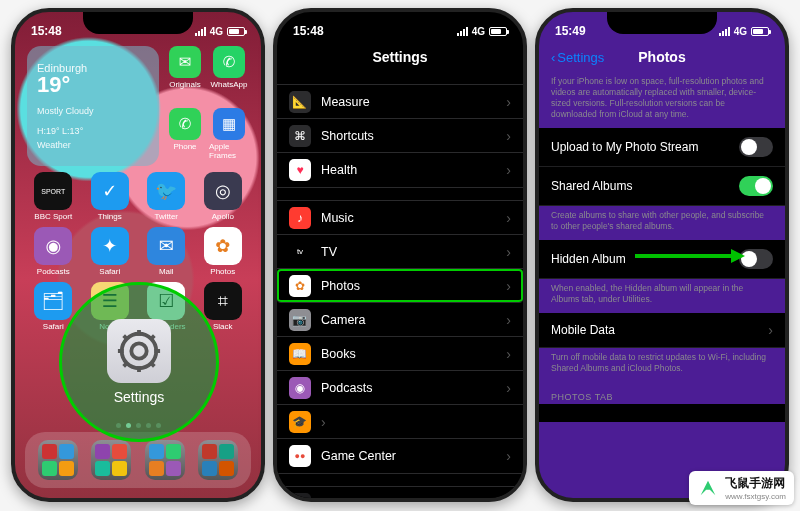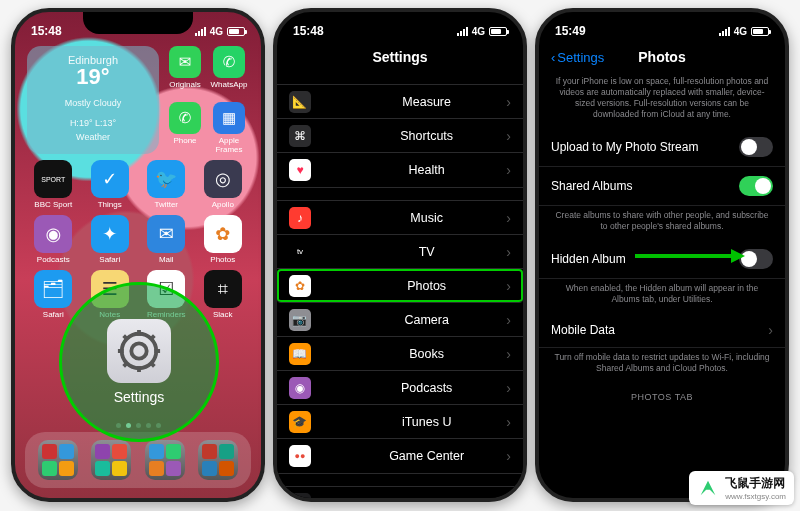--- a/index.html
+++ b/index.html
@@ -13,21 +13,20 @@
   .row { display: flex; gap: 8px; padding: 8px 6px; justify-content: center; }
   .phone {
     width: 254px; height: 494px;
     background: #000;
     border-radius: 38px;
     border: 4px solid #222;
     box-shadow: 0 4px 14px rgba(0,0,0,.35);
     position: relative;
     overflow: hidden;
     color: #fff;
-    text-align: center;
   }
   .notch {
     position: absolute; top: 0; left: 50%; transform: translateX(-50%);
     width: 110px; height: 22px; background: #000; border-radius: 0 0 16px 16px; z-index: 20;
   }
   .status-bar {
     display: flex; justify-content: space-between; align-items: center;
     padding: 8px 16px 0 16px; height: 30px; font-size: 12px; font-weight: 600;
     position: relative; z-index: 5;
   }
@@ -45,21 +44,21 @@
       radial-gradient(circle at 70% 30%, #f48fa6 0 18%, transparent 19%),
       radial-gradient(circle at 45% 55%, #b84d5f 0 22%, transparent 23%),
       linear-gradient(180deg,#811d37 0%, #c83e58 55%, #92313f 100%);
   }
   .widget {
     margin: 4px 12px 6px 12px;
     display:flex; gap:6px;
   }
   .weather {
     flex:1.2; background: rgba(120,180,200,.55);
-    border-radius: 14px; padding: 8px 10px; font-size: 10px;
+    border-radius: 14px; padding: 16px 10px; font-size: 10px;
   }
   .weather .loc { font-size: 11px; opacity:.9;}
   .weather .temp { font-size: 22px; font-weight:600; line-height:1;}
   .weather .desc { margin-top: 10px; font-size: 9px; opacity:.9;}
   .weather .lbl { margin-top: 4px; font-size: 9px; opacity:.9;}
   .mini-apps { flex: .9; display:grid; grid-template-columns:1fr 1fr; grid-template-rows:1fr 1fr; gap:4px;}
   .app {
     display:flex; flex-direction:column; align-items:center; gap:2px;
     font-size: 8px;
   }
@@ -107,21 +106,21 @@
   .list-item {
     display:flex; align-items:center; gap:10px; height:34px;
     padding: 0 12px; border-bottom:.5px solid #2a2a2c; background:#000;
     position:relative;
   }
   .list-item:last-child { border-bottom:none;}
   .app-icon {
     width:22px; height:22px; border-radius:5px; flex-shrink:0;
     display:flex; align-items:center; justify-content:center; font-size:12px;
   }
-  .list-label { font-size:12.5px; flex:1;margin-left:36px; }
+  .list-label { font-size:12.5px; flex:1; }
   .chev-r { color:#555; font-size:14px;}
   .hl { box-shadow: inset 0 0 0 2px #0c0; border-radius:4px;}
 
   
   .detail { font-size: 10px;}
   .section-item {
     padding: 9px 12px; display:flex; justify-content:space-between; align-items:center;
     background:#000; border-bottom:.5px solid #202022;
   }
   .section-item.noline { border-bottom:none;}
@@ -370,40 +369,39 @@
             <span class="list-label">Books</span>
             <span class="chev-r">›</span>
           </div>
           <div class="list-item">
             <span class="app-icon" style="background:#9b59b6;">◉</span>
             <span class="list-label">Podcasts</span>
             <span class="chev-r">›</span>
           </div>
           <div class="list-item">
             <span class="app-icon" style="background:#ff9500;">🎓</span>
-            <span class="list-label">iTunes U</span>
             <span class="chev-r">›</span>
           </div>
           <div class="list-item">
             <span class="app-icon" style="background:#fff;color:#e74c3c;font-size:9px;">●●</span>
             <span class="list-label">Game Center</span>
             <span class="chev-r">›</span>
           </div>
         </div>
       <div class="list-group" id="p2g3">
           <div class="list-item">
             <span class="app-icon" style="background:#1d1d1f;">1</span>
             <span class="list-label">1.1.1.1</span>
             <span class="chev-r">›</span>
           </div>
         </div>
     </div>
   </div>
 
-  <div class="phone detail" style="background:#000000;">
+  <div class="phone detail" style="background:#4c1d95;">
     <div class="notch"></div>
     <div class="status-bar">
       <span>15:49</span>
       <span class="status-right">
         <span class="sig">
             <i style="height:3px"></i>
             <i style="height:5px"></i>
             <i style="height:7px"></i>
             <i style="height:9px"></i>
           </span>

